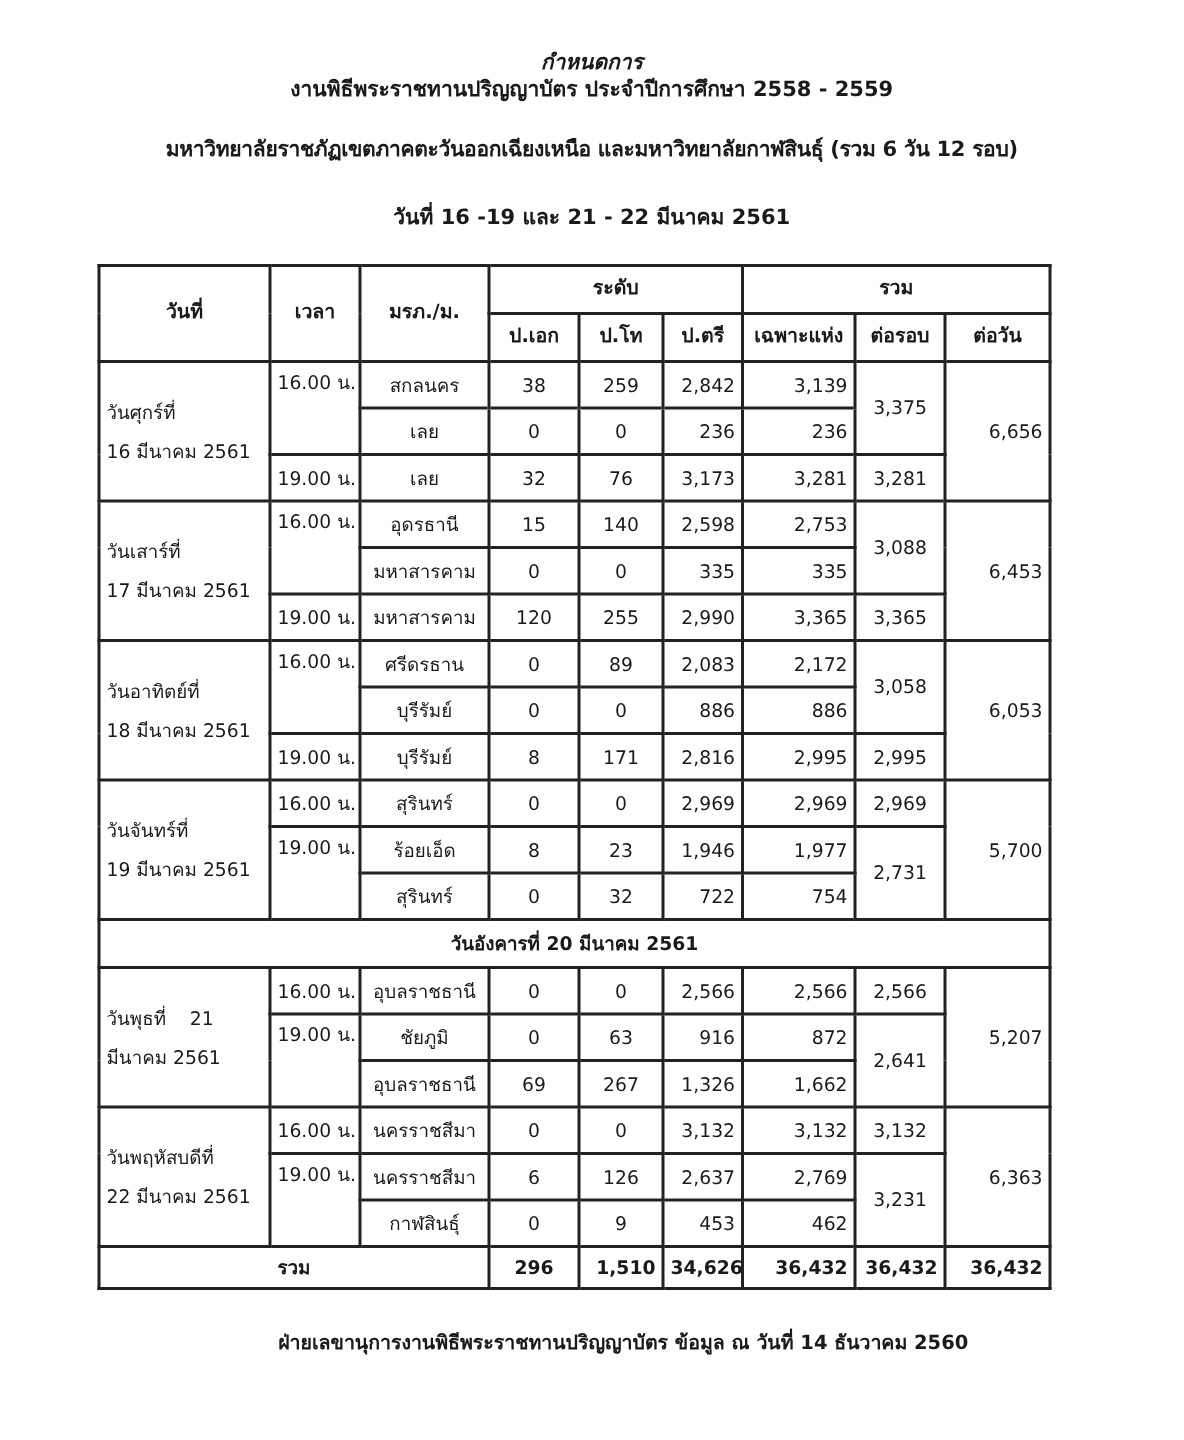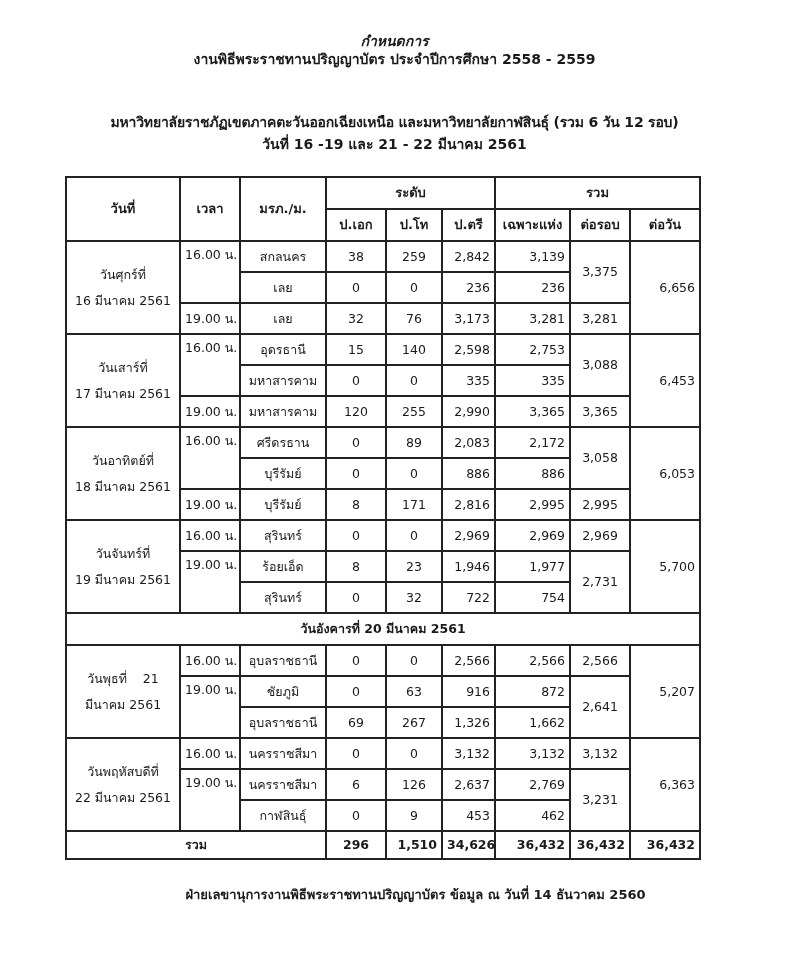--- a/index.html
+++ b/index.html
@@ -1,25 +1,25 @@
 <!DOCTYPE html>
 <html><head>
 <meta charset="utf-8">
 <style>
   html, body { margin:0; padding:0; background:#ffffff; }
   body { width:789px; height:960px; position:relative; overflow:hidden;
          font-family:"DejaVu Sans", "Liberation Sans", sans-serif; color:#1a1a1a; }
   .title { position:absolute; left:0; width:789px; text-align:center; font-weight:bold; font-size:14px; white-space:nowrap; }
-  .t1 { top:30px;font-style:italic; } .t2 { top:48px; } .t3 { top:111px; letter-spacing:-0.2px; } .t4 { top:133px; }
+  .t1 { top:30px;font-style:italic; } .t2 { top:48px; } .t3 { top:88px; letter-spacing:-0.2px; } .t4 { top:133px; }
   table.sched { position:absolute; left:65px; top:176px; border-collapse:collapse; table-layout:fixed; width:634px; font-size:12.5px; }
   table.sched td, table.sched th { border:2px solid #222; padding:0 4px; height:28px; line-height:14px; box-sizing:border-box; overflow:hidden; white-space:nowrap; }
   table.sched th { font-weight:bold; text-align:center; font-size:13px; }
   .c { text-align:center; } .r { text-align:right; } .l { text-align:center; }
   .top { vertical-align:top; padding-top:6px !important; }
-  .daycell { text-align:center; line-height:26px !important; white-space:normal !important; }
+  .daycell { text-align:left; line-height:26px !important; white-space:normal !important; }
   .dotted-b { border-bottom:2px dotted #888 !important;margin-top:47px; }
   .holiday { text-align:center; font-weight:bold; height:32px !important; }
   .total td { font-weight:bold; height:32px; }
   .footer { position:absolute; top:884px; left:0; width:789px; text-align:center; font-weight:bold; font-size:13px; padding-left:42px; box-sizing:border-box; }
 </style>
 </head>
 <body>
 
 <div class="title t1">กำหนดการ</div>
 <div class="title t2">งานพิธีพระราชทานปริญญาบัตร  ประจำปีการศึกษา  2558 - 2559</div>

